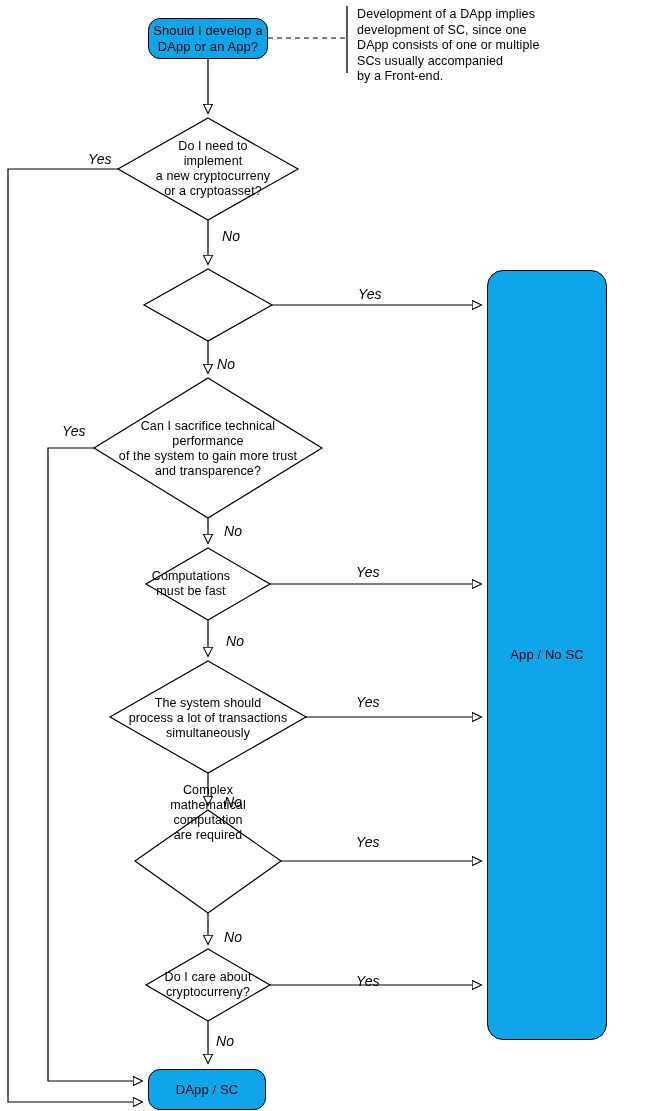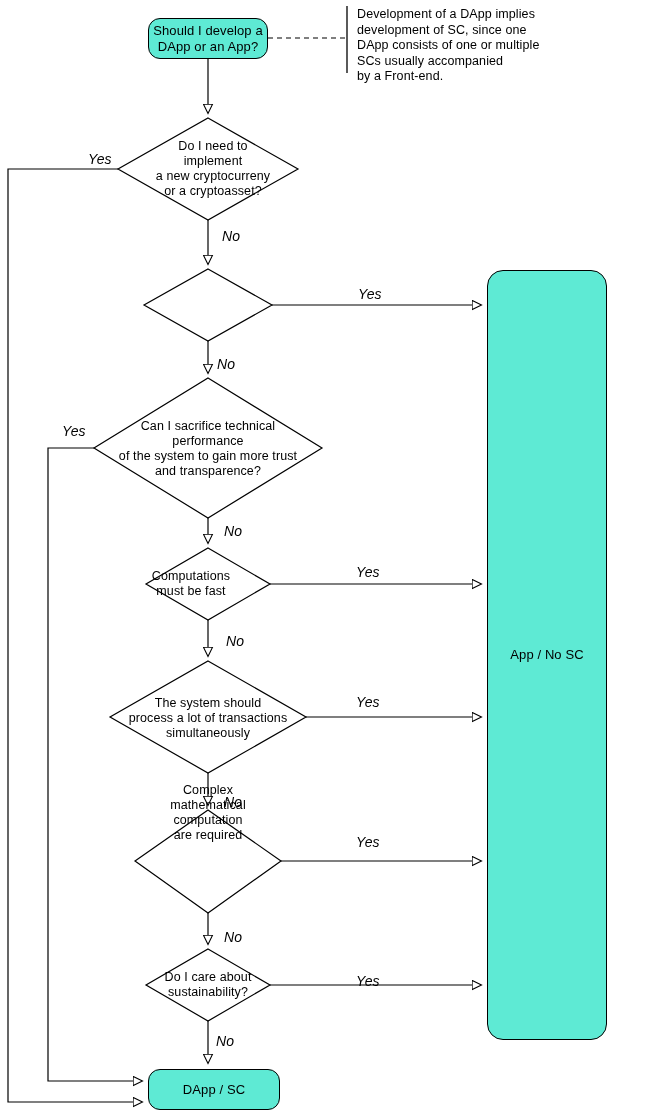--- a/index.html
+++ b/index.html
@@ -7,21 +7,21 @@
     font-family:"Liberation Sans", sans-serif;
     width:655px;height:1111px;position:relative;overflow:hidden;
     color:#000000;
   }
   #canvas{position:absolute;left:0;top:0;width:655px;height:1111px;}
   svg#wires{position:absolute;left:0;top:0;width:655px;height:1111px;overflow:visible;}
 
   .node{position:absolute;box-sizing:border-box;}
 
   .rbox{
-    border:1.3px solid #000;border-radius:12px;background:#5eead4;
+    border:1.3px solid #000;border-radius:12px;background:#0ea5e9;
     display:flex;align-items:center;justify-content:center;text-align:center;
     font-size:13px;line-height:16px;letter-spacing:.1px;
   }
   .rbox.tall{border-radius:16px;}
 
   .dlabel{
     position:absolute;display:flex;align-items:center;justify-content:center;
     text-align:center;font-size:12.5px;line-height:15px;letter-spacing:.1px;
     pointer-events:none;white-space:pre-line;
   }
@@ -100,21 +100,21 @@
 
   <div class="node rbox" style="left:148px;top:18px;width:120px;height:41px;">
     <span style="white-space:pre-line;">Should I develop a
 DApp or an App?</span>
   </div>
 
   <div class="node rbox tall" style="left:487px;top:270px;width:120px;height:770px;">
     <span>App / No SC</span>
   </div>
 
-  <div class="node rbox" style="left:148px;top:1069px;width:132px;height:41px;">
+  <div class="node rbox" style="left:148px;top:1069px;width:118px;height:41px;">
     <span>DApp / SC</span>
   </div>
 
   <div class="dlabel" style="left:123px;top:130px;width:180px;height:78px;">Do I need to
 implement
 a new cryptocurreny
 or a cryptoasset?</div>
 
 
   <div class="dlabel" style="left:88px;top:418px;width:240px;height:62px;">Can I sacrifice technical
@@ -128,21 +128,21 @@
   <div class="dlabel" style="left:104px;top:694px;width:208px;height:48px;text-align:center;">The system should
 process a lot of transactions
 simultaneously</div>
 
   <div class="dlabel" style="left:138px;top:780px;width:140px;height:66px;">Complex
 mathematical
 computation
 are required</div>
 
   <div class="dlabel" style="left:142px;top:968px;width:132px;height:34px;">Do I care about
-sustainability?</div>
+cryptocurreny?</div>
 
   <div class="edge-label" style="left:88px;top:152px;">Yes</div>
   <div class="edge-label" style="left:222px;top:229px;">No</div>
 
   <div class="edge-label" style="left:358px;top:287px;">Yes</div>
   <div class="edge-label" style="left:217px;top:357px;">No</div>
 
   <div class="edge-label" style="left:62px;top:424px;">Yes</div>
   <div class="edge-label" style="left:224px;top:524px;">No</div>
 

